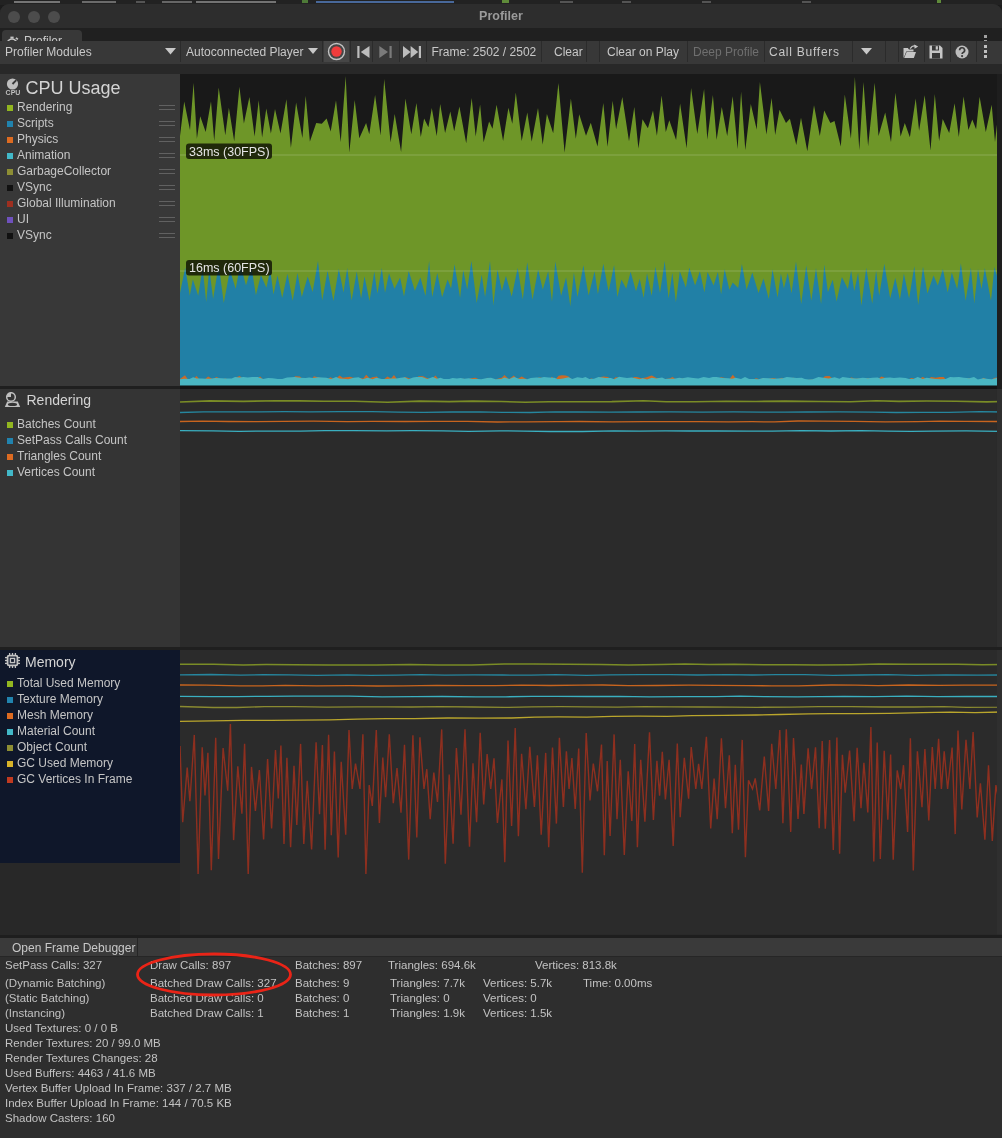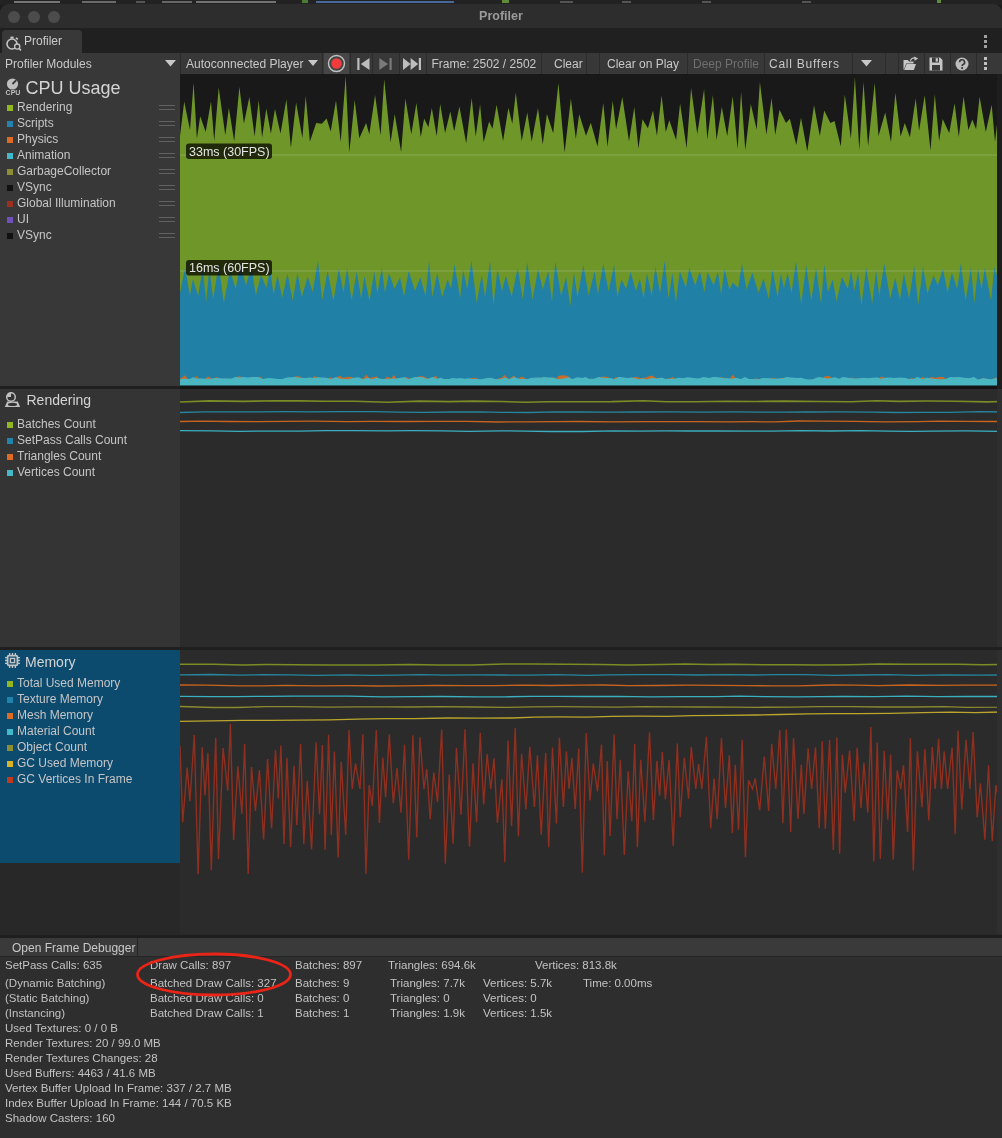--- a/index.html
+++ b/index.html
@@ -45,21 +45,21 @@
     <rect x="5.4" y="0.6" width="3.2" height="2" fill="#c4c4c4"></rect>
     <rect x="10.6" y="1.8" width="2.6" height="1.6" fill="#c4c4c4" transform="rotate(40 11.9 2.6)"></rect>
     <circle cx="12.2" cy="10.6" r="2.6" fill="#383838" stroke="#c4c4c4" stroke-width="1.3"></circle>
     <line x1="14.2" y1="12.6" x2="16" y2="14.4" stroke="#c4c4c4" stroke-width="1.5"></line>
   </svg>
   <div class="abs" style="left:24px;top:29.5px;font-size:12px;color:#cacaca">Profiler</div>
   <div class="abs" style="left:984px;top:31px;width:3px;height:3px;background:#a0a0a0"></div>
   <div class="abs" style="left:984px;top:36px;width:3px;height:3px;background:#a0a0a0"></div>
   <div class="abs" style="left:984px;top:41px;width:3px;height:3px;background:#a0a0a0"></div>
 
-  <div class="abs" id="toolbar" style="left:0;top:49px;width:1002px;height:23px;background:#383838">
+  <div class="abs" id="toolbar" style="left:0;top:37px;width:1002px;height:23px;background:#383838">
     <div class="ttxt" style="left:5px">Profiler Modules</div>
     <svg class="abs" style="left:165px;top:7px" width="11" height="7">
         <polygon points="0,0 11,0 5.5,6.5" fill="#c8c8c8"></polygon>
       </svg>
     <div class="tsep" style="left:180px"></div>
     <div class="ttxt" style="left:186px">Autoconnected Player</div>
     <svg class="abs" style="left:308px;top:7px" width="10" height="7">
         <polygon points="0,0 10,0 5,6" fill="#c8c8c8"></polygon>
       </svg>
     <div class="tsep" style="left:322px"></div>
@@ -211,21 +211,21 @@
 <rect x="0" y="0" width="822" height="262.8" fill="#2B2B2B"></rect>
 <polyline fill="none" stroke="#7A8C26" stroke-width="1.6" points="0.0,13.0 29.7,11.9 63.3,12.4 96.2,11.7 119.7,11.9 143.7,12.2 174.2,12.2 207.5,13.2 239.6,12.1 269.2,12.6 292.7,12.1 321.1,12.5 345.2,13.3 369.0,12.8 399.7,12.7 431.8,12.6 463.7,11.7 486.2,12.8 515.1,12.8 546.4,12.3 576.0,12.5 605.5,12.1 639.0,12.5 670.7,12.8 696.2,11.7 719.0,12.4 746.8,12.0 776.1,12.2 806.7,12.9 822.0,12.5"></polyline>
 <polyline fill="none" stroke="#26869E" stroke-width="1.3" points="0.0,23.5 23.6,22.9 52.3,22.8 79.9,22.8 104.9,22.6 130.4,22.9 159.7,22.7 192.1,22.7 218.1,23.1 243.8,23.3 271.8,23.0 299.8,22.8 322.1,23.4 350.1,23.5 374.7,22.9 397.3,23.0 429.9,23.2 457.5,23.0 489.7,22.9 522.3,23.2 553.5,22.9 580.3,23.1 604.6,23.1 627.5,23.0 658.7,22.8 692.5,23.2 716.0,23.5 742.7,23.3 768.8,23.4 799.8,22.7 822.0,23.0"></polyline>
 <polyline fill="none" stroke="#C8641E" stroke-width="1.3" points="0.0,32.5 22.5,32.1 48.5,32.5 76.0,32.6 104.2,32.3 133.6,32.2 167.5,32.7 193.0,32.3 225.0,32.5 255.5,32.3 287.3,32.4 317.4,33.0 346.4,32.8 377.1,32.7 399.4,32.5 433.0,32.8 464.3,32.6 495.0,32.6 519.0,32.6 548.5,32.8 572.2,32.7 594.6,32.9 617.9,32.0 643.7,32.2 674.0,32.4 705.3,32.9 737.7,32.7 760.5,32.1 785.0,32.3 814.9,32.5 822.0,32.5"></polyline>
 <polyline fill="none" stroke="#3AAFC0" stroke-width="1.3" points="0.0,41.7 32.9,41.8 59.2,42.3 89.8,42.1 120.2,42.1 144.5,41.7 173.2,41.7 206.8,41.8 232.3,41.7 262.8,41.8 289.0,42.4 320.5,41.8 344.0,42.2 370.5,42.5 402.3,42.5 434.0,41.8 459.5,42.2 485.6,41.9 510.7,42.0 535.1,42.0 568.3,42.2 592.0,42.1 621.0,41.7 651.0,42.0 680.7,41.6 707.6,42.2 730.9,42.3 752.9,42.1 786.1,41.9 819.3,42.4 822.0,42.0"></polyline>
 <rect x="817" y="0" width="5" height="262.8" fill="#2f2f2f"></rect>
       </svg>
     </div>
 
   <div class="abs" style="left:0;top:643.3px;width:1002px;height:2.7px;background:#1f1f1f"></div>
-  <div class="abs" style="left:0;top:646px;width:180px;height:213px;background:#0c4a6e">
+  <div class="abs" style="left:0;top:646px;width:180px;height:213px;background:#0f172a">
     <svg class="abs" style="left:5px;top:3px" width="15" height="15" viewBox="0 0 15 15">
       <rect x="2.6" y="2.6" width="9.8" height="9.8" rx="1.5" fill="none" stroke="#c4c4c4" stroke-width="1.8"></rect>
       <rect x="5.4" y="5.4" width="4.2" height="4.2" fill="none" stroke="#c4c4c4" stroke-width="1.4"></rect>
       <g stroke="#c4c4c4" stroke-width="1.3">
         <line x1="4.6" y1="0" x2="4.6" y2="2.2"></line>
           <line x1="7.5" y1="0" x2="7.5" y2="2.2"></line>
           <line x1="10.4" y1="0" x2="10.4" y2="2.2"></line>
         <line x1="4.6" y1="12.8" x2="4.6" y2="15"></line>
           <line x1="7.5" y1="12.8" x2="7.5" y2="15"></line>
           <line x1="10.4" y1="12.8" x2="10.4" y2="15"></line>
@@ -265,21 +265,21 @@
 <polyline fill="none" stroke="#8E2F1F" stroke-width="1.4" points="0.0,96.1 2.7,172.2 7.2,117.6 9.9,151.2 14.3,84.9 18.1,224.0 22.2,97.3 25.0,145.5 27.9,102.8 31.3,220.2 35.7,87.8 38.5,209.0 43.1,98.0 47.7,140.8 50.4,74.0 53.6,190.1 57.8,116.4 61.9,163.7 64.6,93.7 68.2,224.0 71.5,116.9 75.4,161.0 79.4,120.1 83.6,189.5 87.6,109.1 91.6,178.4 95.5,100.1 98.3,148.4 100.9,95.6 104.0,193.9 106.9,107.7 110.6,197.2 114.0,115.8 116.8,175.0 120.6,93.9 123.8,193.9 127.2,130.7 131.6,199.4 136.1,92.2 139.5,164.1 142.4,95.1 145.1,199.8 148.6,84.8 151.3,185.2 154.4,101.5 158.2,207.4 161.2,111.7 165.7,184.8 169.0,80.0 172.2,139.0 175.5,113.7 180.0,139.0 182.9,84.3 185.9,224.0 189.2,135.0 192.3,155.9 196.3,80.1 199.4,172.9 202.8,107.5 205.6,147.3 209.3,84.2 213.3,153.1 217.0,118.0 221.0,162.6 224.5,94.7 228.7,209.6 232.9,85.2 236.8,187.5 239.9,87.2 244.0,139.0 246.8,119.2 250.2,169.3 253.8,122.5 257.5,151.9 261.7,79.4 265.3,213.7 269.2,124.6 273.1,193.7 276.4,98.1 281.0,164.8 285.0,79.4 289.5,196.6 293.0,113.4 296.6,172.3 300.2,82.7 303.7,154.5 307.1,104.0 310.7,139.0 314.0,108.4 317.4,172.9 321.9,129.4 324.8,212.2 328.0,90.5 331.6,175.9 335.2,78.1 338.4,186.2 341.6,103.9 345.9,159.1 349.8,96.8 354.4,157.0 357.4,105.3 361.2,184.7 365.7,102.9 368.7,197.3 372.5,97.5 376.4,173.6 379.4,87.7 383.4,156.9 386.4,101.4 389.1,139.0 391.9,108.1 395.2,158.9 398.7,98.5 402.3,222.7 406.2,83.0 410.0,150.5 413.3,113.5 417.5,141.3 421.5,94.5 424.3,205.3 427.2,111.1 430.1,186.0 434.1,84.4 437.0,169.2 440.3,109.9 444.3,205.0 448.2,121.4 451.8,171.0 454.7,94.1 457.4,197.2 460.7,109.7 464.9,171.8 469.5,82.3 473.4,170.0 476.9,110.9 479.6,145.6 482.3,101.9 485.4,149.4 489.1,109.7 493.2,196.0 497.3,93.5 500.2,167.1 504.3,107.8 508.6,148.7 511.2,97.1 515.8,139.0 518.6,113.9 521.8,139.0 526.4,86.9 530.7,178.5 534.1,128.6 537.2,169.3 541.4,88.3 545.5,158.3 549.3,105.4 552.3,183.3 555.3,114.9 558.5,179.8 562.2,89.9 565.4,207.3 568.5,130.2 572.5,139.0 575.2,128.3 579.7,160.4 584.3,106.6 588.6,161.0 591.7,93.8 595.8,139.0 599.8,80.0 602.9,173.3 606.3,79.3 610.7,181.9 613.5,88.1 618.0,168.9 621.3,114.6 623.9,163.9 628.1,98.2 631.6,139.0 635.5,97.4 639.2,178.3 642.2,91.0 645.3,178.7 649.6,90.0 653.3,200.1 656.9,87.5 659.6,203.8 662.4,104.8 665.2,142.8 669.6,100.5 674.1,171.3 677.1,97.8 681.0,158.2 683.9,112.7 687.8,162.5 690.9,77.0 693.8,211.6 697.2,92.5 700.3,208.9 704.2,100.8 707.8,169.8 710.6,104.6 713.2,209.8 717.2,120.5 720.7,139.0 723.5,115.2 727.6,182.0 730.4,88.2 733.3,220.5 737.4,101.2 742.0,157.1 744.9,99.0 748.8,170.4 752.3,97.1 755.2,139.0 758.6,88.7 761.4,139.0 764.2,101.3 767.6,139.0 772.1,97.5 775.2,184.1 778.0,80.5 781.8,159.4 786.0,89.7 789.9,139.0 793.1,82.0 797.2,167.5 800.4,133.2 804.9,189.7 808.5,115.3 812.3,190.9 815.9,135.0 820.4,160.3"></polyline>
 <rect x="817" y="0" width="5" height="284.5" fill="#2f2f2f"></rect>
 </svg>
     </div>
 
   <div class="abs" style="left:0;top:930.5px;width:1002px;height:3px;background:#1e1e1e"></div>
   <div class="abs" style="left:0;top:933.5px;width:1002px;height:200.5px;background:#2e2e2e">
     <div class="abs" style="left:0;top:0;width:1002px;height:19.5px;background:#3a3a3a;border-bottom:1px solid #262626"></div>
     <div class="abs" style="left:12px;top:3px;font-size:12px;color:#c8c8c8">Open Frame Debugger</div>
     <div class="abs" style="left:136.5px;top:0;width:1.5px;height:19.5px;background:#262626"></div>
-    <div class="st" style="left:5px;top:21.0px">SetPass Calls: 635</div>
+    <div class="st" style="left:5px;top:21.0px">SetPass Calls: 327</div>
 <div class="st" style="left:150px;top:21.0px">Draw Calls: 897</div>
 <div class="st" style="left:295px;top:21.0px">Batches: 897</div>
 <div class="st" style="left:388px;top:21.0px">Triangles: 694.6k</div>
 <div class="st" style="left:535px;top:21.0px">Vertices: 813.8k</div>
 <div class="st" style="left:5px;top:39.0px">(Dynamic Batching)</div>
 <div class="st" style="left:150px;top:39.0px">Batched Draw Calls: 327</div>
 <div class="st" style="left:295px;top:39.0px">Batches: 9</div>
 <div class="st" style="left:390px;top:39.0px">Triangles: 7.7k</div>
 <div class="st" style="left:483px;top:39.0px">Vertices: 5.7k</div>
 <div class="st" style="left:583px;top:39.0px">Time: 0.00ms</div>

